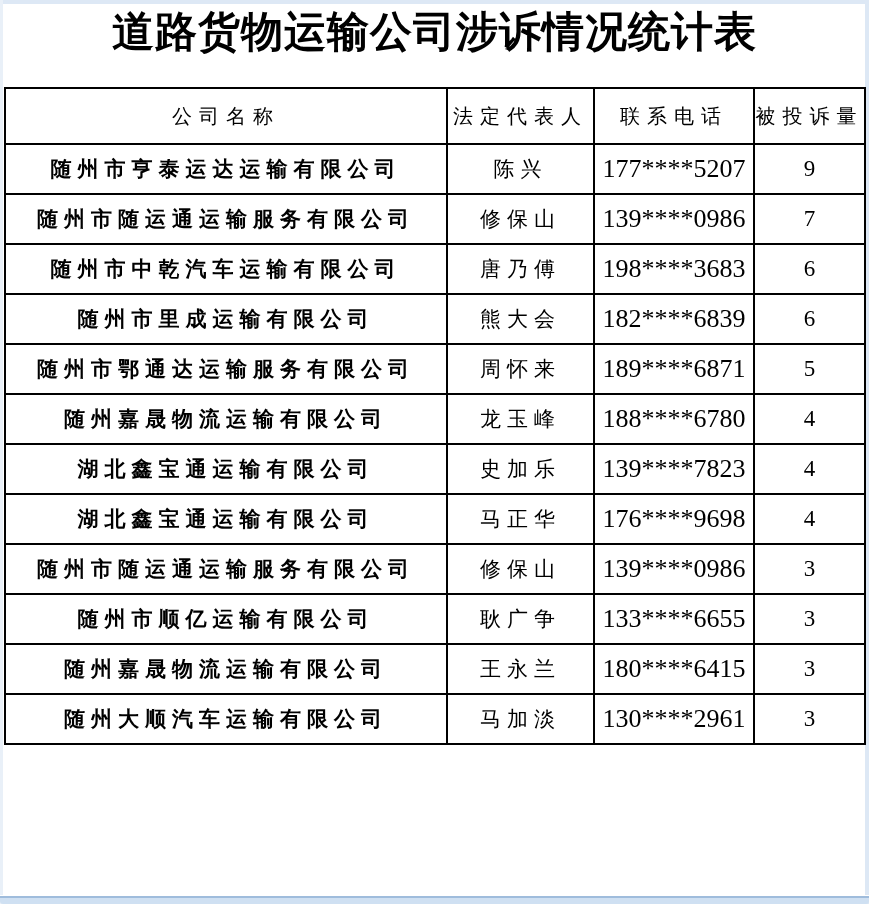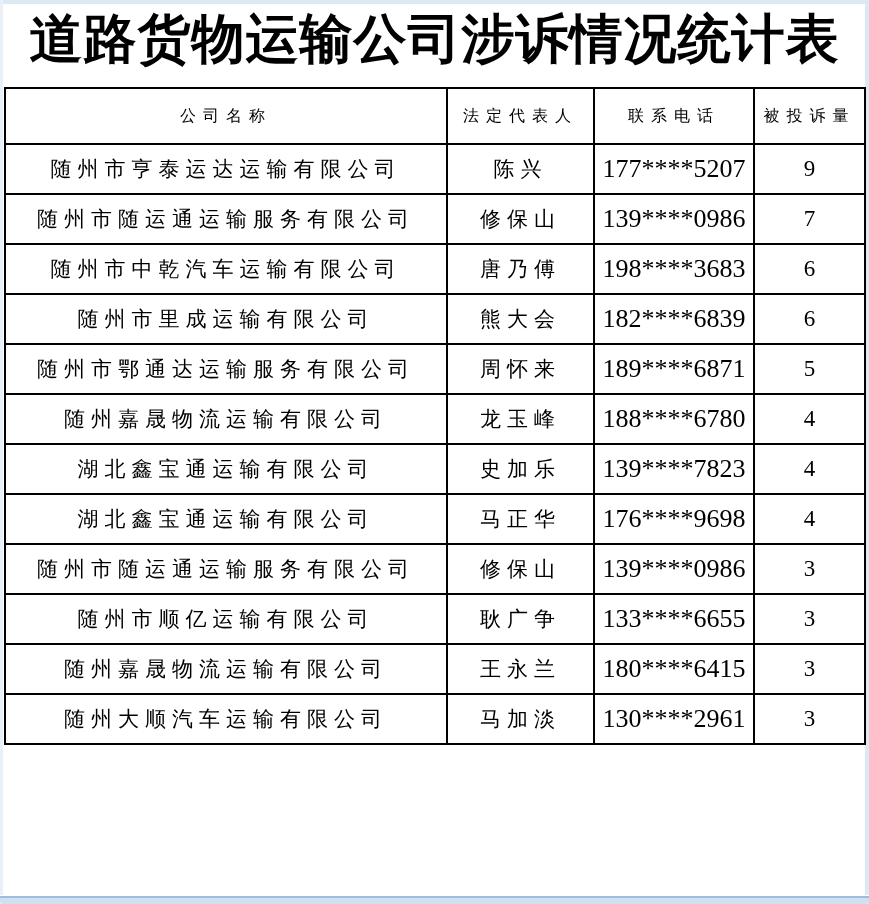--- a/index.html
+++ b/index.html
@@ -21,21 +21,21 @@
     background: linear-gradient(to bottom, #ffffff 0 1px, #9fbcdc 1px 3px, #cfe0f2 3px 100%);
     border-radius: 0 0 3px 3px;
   }
 
   .page-title {
     position: absolute;
     top: 4px;
     left: 0;
     width: 869px;
     text-align: center;
-    font-size: 53px;
+    font-size: 42px;
     font-weight: bold;
     letter-spacing: 1px;
     white-space: nowrap;
   }
 
   table.stats {
     position: absolute;
     top: 87px;
     left: 4px;
     width: 860px;
@@ -50,26 +50,26 @@
     overflow: hidden;
     white-space: nowrap;
   }
   col.c-company { width: 442px; }
   col.c-rep     { width: 147px; }
   col.c-phone   { width: 160px; }
   col.c-count   { width: 111px; }
 
   tr.hdr th {
     height: 54px;
-    font-size: 16px;
+    font-size: 20px;
     font-weight: normal;
     letter-spacing: 7px;
   }
   tr.datarow td { height: 48px; }
-  td.cell-company { font-size: 21px; letter-spacing: 6px; }
+  td.cell-company { font-size: 21px; letter-spacing: 6px; font-weight: bold; }
   td.cell-rep     { font-size: 21px; letter-spacing: 6px; margin-top: 41px; }
   td.cell-phone   { font-size: 26px; letter-spacing: 0; font-family: Liberation Serif, serif; }
   td.cell-count   { font-size: 23px; }
 </style>
 </head>
 <body>
 
 <div class="edge-top"></div>
 <div class="edge-left"></div>
 <div class="edge-right"></div>

